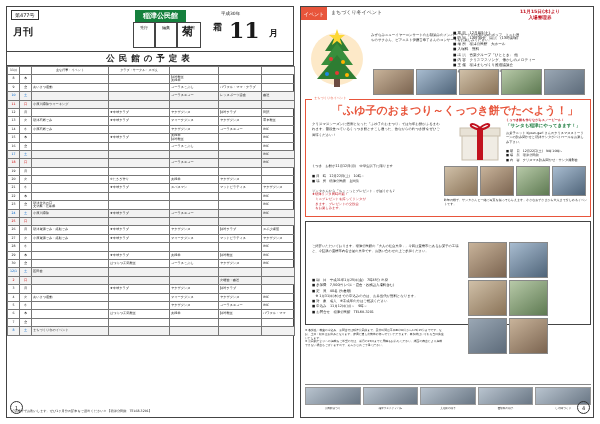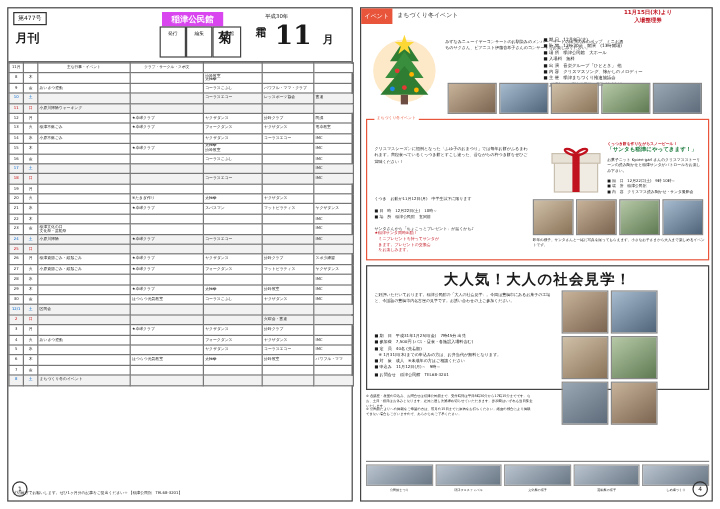--- a/index.html
+++ b/index.html
@@ -5,21 +5,21 @@
   html,body{margin:0;padding:0;background:#ffffff;}
   body{width:600px;height:424px;overflow:hidden;font-family:"DejaVu Sans","Liberation Sans",sans-serif;color:#1a1a1a;}
   .page{position:relative;width:600px;height:424px;background:#fff;}
 
   
   .left{position:absolute;left:6px;top:6px;width:288px;height:412px;border:1px solid #444;box-sizing:border-box;}
   .masthead{position:relative;height:44px;border-bottom:1px solid #444;}
   .mh-issue{position:absolute;left:4px;top:3px;font-size:5px;border:1px solid #333;padding:1px 3px;}
   .mh-geppan{position:absolute;left:6px;top:18px;font-size:10px;font-weight:bold;font-family:"DejaVu Serif","Liberation Serif",serif;}
   .mh-title{position:absolute;left:34px;top:12px;font-size:21px;font-weight:bold;font-family:"DejaVu Serif","Liberation Serif",serif;letter-spacing:1px;}
-  .mh-kouminkan{position:absolute;left:128px;top:3px;font-size:7px;font-weight:bold;background:#d946ef;color:#fff;padding:1px 8px;}
+  .mh-kouminkan{position:absolute;left:128px;top:3px;font-size:7px;font-weight:bold;background:#15803d;color:#fff;padding:1px 8px;}
   .mh-box{position:absolute;top:15px;border:1px solid #444;box-sizing:border-box;text-align:center;}
   .mh-b1{left:126px;width:22px;height:26px;font-size:4px;padding-top:2px;}
   .mh-b2{left:148px;width:22px;height:26px;font-size:4px;padding-top:2px;}
   .mh-b3{left:170px;width:24px;height:26px;font-size:4px;padding-top:2px;}
   .mh-kanji{position:absolute;top:17px;font-size:11px;font-weight:bold;font-family:"DejaVu Serif","Liberation Serif",serif;}
   .mh-k1{left:175px;}
   .mh-date{position:absolute;left:214px;top:4px;font-size:4.5px;}
   .mh-month{position:absolute;left:222px;top:10px;font-size:22px;font-weight:bold;font-family:"DejaVu Serif","Liberation Serif",serif;}
   .mh-gatsu{position:absolute;left:262px;top:20px;font-size:9px;font-weight:bold;}
   .mh-tsuki{position:absolute;left:206px;top:14px;font-size:9px;font-weight:bold;}
@@ -108,20 +108,21 @@
         <span>公民館</span>
       </div>
       <div class="mh-kanji mh-k1">菊</div>
 
       <div class="mh-date">平成30年</div>
       <div class="mh-tsuki">霜</div>
       <div class="mh-month">11</div>
       <div class="mh-gatsu">月</div>
     </div>
 
+    <div class="sched-title">公民館の予定表</div>
 
     <table class="cal">
       <thead>
         <tr>
           <th class="c-day">11月</th>
           <th class="c-dow"></th>
           <th class="c-ev">主な行事・イベント</th>
           <th class="c-clb">クラブ・サークル・スポ文</th>
           <th class="c-ot1"></th>
           <th class="c-ot2"></th>
@@ -458,20 +459,21 @@
     <div class="photostrip">
       <div class="ph a"></div>
       <div class="ph b"></div>
       <div class="ph c"></div>
       <div class="ph d"></div>
       <div class="ph"></div>
     </div>
 
     <div class="sec2">
       <div class="sec2-banner">まちづくり冬イベント</div>
+      <div class="sec2-title">「ふゆ子のおまつり～くっつき餅でたべよう！」</div>
       <div class="sec2-body">クリスマスシーズンに恒例となった「ふゆ子のおまつり」では毎年お餅がふるまわれます。普段食べているくっつき餅とすこし違った、昔ながらの杵つき餅をぜひご賞味ください！</div>
       <div class="sec2-note" style="white-space:pre-line">くつき　お餅が11月12日(月)　中学生以下に限ります
 
 ■ 日　時　12月22日(土)　10時～
 ■ 場　所　稲津公民館　玄関前
 
 サンタさんから「ちょこっとプレゼント」が届くかも♪</div>
       <div class="sec2-sub" style="white-space:pre-line">★稲津サンタ同時出動！
 　ミニプレゼントを持ってサンタが
 　きます。プレゼントの交換会
@@ -498,21 +500,20 @@
       <div class="sec2-photos">
         <div class="ph c"></div>
         <div class="ph a"></div>
         <div class="ph d"></div>
         <div class="ph b"></div>
       </div>
       <div class="sec2-cap">昨年の様子。サンタさんと一緒に写真を撮ってもらえます。小さなお子さまから大人まで楽しめるイベントです。</div>
     </div>
 
     <div class="sec3">
-      <div class="sec3-title">大人気！大人の社会見学！</div>
       <div class="sec3-body">ご好評いただいております。稲津公民館の「大人の社会見学」。今回は豊橋市にあるお菓子の工場と、今話題の豊橋市内名古屋の見学です。お誘い合わせの上ご参加ください。</div>
       <div class="sec3-list">
         <div>■ 期　日　平成31年1月25日(金)　7時45分 出発</div>
         <div>■ 参加費　7,500円 (バス・昼食・各施設入場料含む)</div>
         <div>■ 定　員　40名 (先着順)</div>
         <div>　※ 1月31日(木)までの申込みの方は、お弁当代が無料となります。</div>
         <div>■ 対　象　成人　※未成年の方はご相談ください</div>
         <div>■ 申込み　11月12日(月)～　9時～</div>
         <div>■ お問合せ　稲津公民館　TEL68-3201</div>
       </div>

